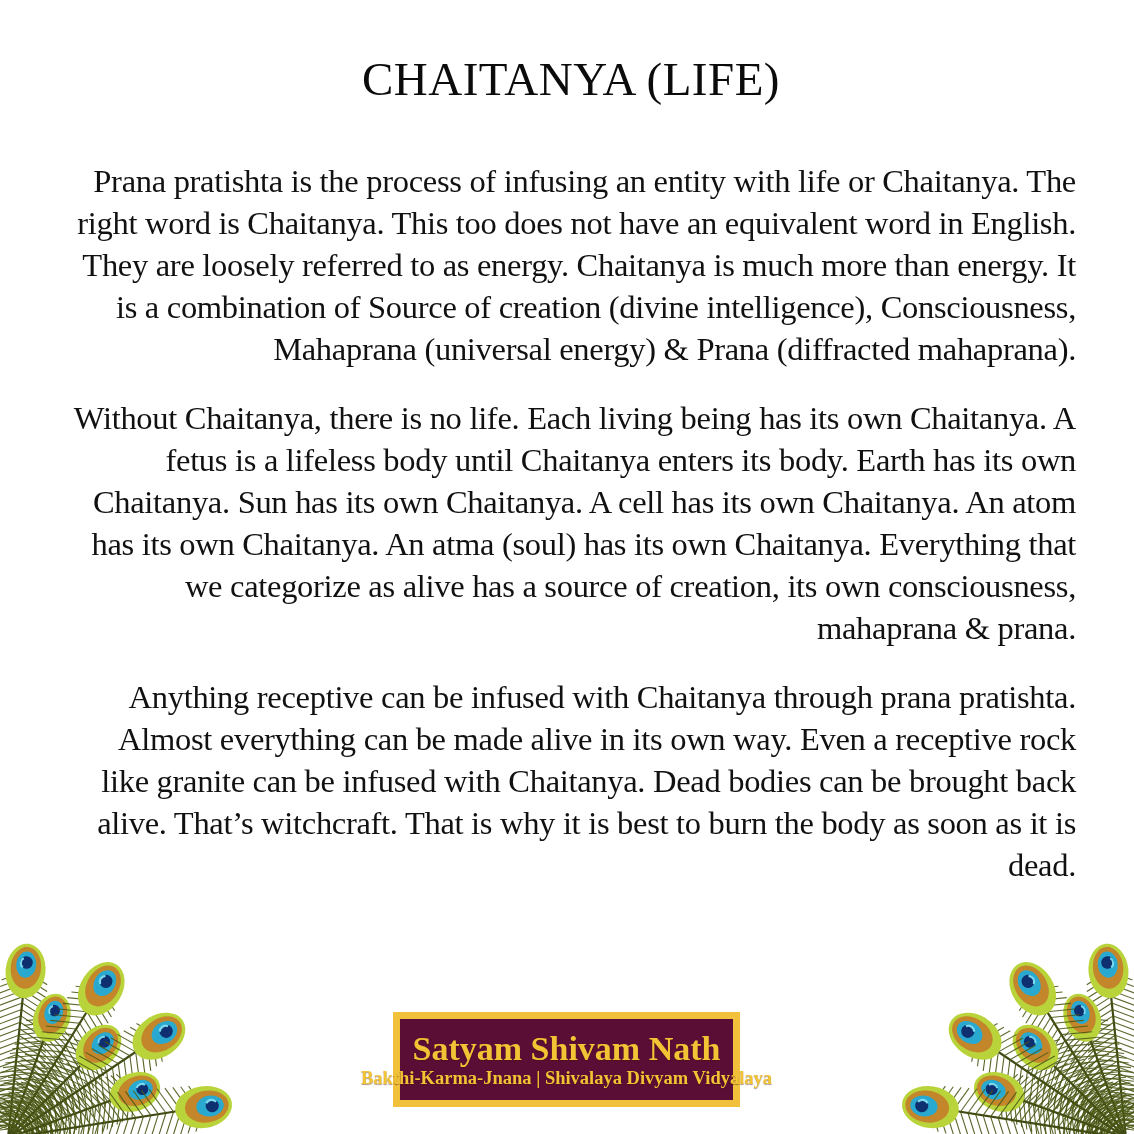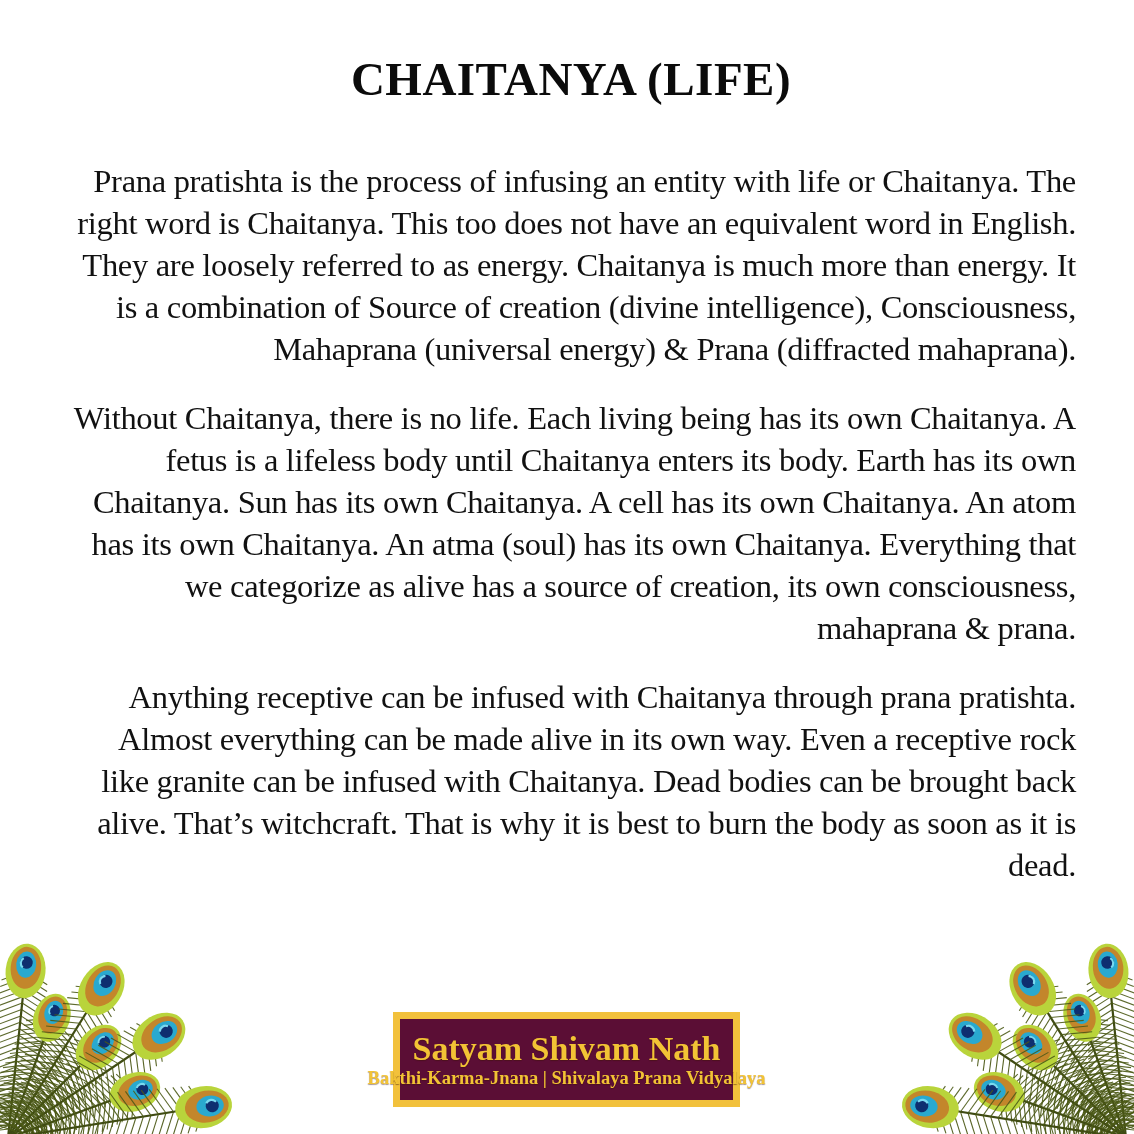--- a/index.html
+++ b/index.html
@@ -10,21 +10,21 @@
     background:var(--page-background,#ffffff);
     overflow:hidden;
     font-family:"Liberation Serif", serif;
     color:var(--body-text,#111111);
   }
   .page-title{
     position:absolute;
     top:52px;left:0;right:0;
     text-align:center;
     font-size:47px;
-    font-weight:bold;
+    font-weight:normal;
     letter-spacing:0.5px;
     color:#0b0b0b;
     margin-left:8px;
   }
   .content{
     position:absolute;
     top:160px;left:64px;right:58px;
   }
   .content p{
     margin:0 0 27px 0;
@@ -77,21 +77,21 @@
   <div class="page-title">CHAITANYA (LIFE)</div>
 
   <div class="content">
     <p>Prana pratishta is the process of infusing an entity with life or Chaitanya. The right word is Chaitanya. This too does not have an equivalent word in English. They are loosely referred to as energy. Chaitanya is much more than energy. It is a combination of Source of creation (divine intelligence), Consciousness, Mahaprana (universal energy) &amp; Prana (diffracted mahaprana).</p>
     <p>Without Chaitanya, there is no life. Each living being has its own Chaitanya. A fetus is a lifeless body until Chaitanya enters its body. Earth has its own Chaitanya. Sun has its own Chaitanya. A cell has its own Chaitanya. An atom has its own Chaitanya. An atma (soul) has its own Chaitanya. Everything that we categorize as alive has a source of creation, its own consciousness, mahaprana &amp; prana.</p>
     <p>Anything receptive can be infused with Chaitanya through prana pratishta. Almost everything can be made alive in its own way. Even a receptive rock like granite can be infused with Chaitanya. Dead bodies can be brought back alive. That’s witchcraft. That is why it is best to burn the body as soon as it is dead.</p>
   </div>
 
   <div class="footer-banner">
     <div class="org-name">Satyam Shivam Nath</div>
-    <div class="org-tagline">Bakthi-Karma-Jnana | Shivalaya Prana Vidyalaya</div>
+    <div class="org-tagline">Bakthi-Karma-Jnana | Shivalaya Divyam Vidyalaya</div>
   </div>
 
   <svg class="feather-corner left" viewBox="0 0 245 200">
       <g transform="translate(8,204)">
         <g transform="rotate(-84)">
           <path d="M0 0 L168 0" stroke="#3f4b13" stroke-width="2.2" fill="none"></path>
           <path d="M12.923076923076923 0 L-5.5 -36.84615384615385" stroke="#4c5a17" stroke-width="1.1" opacity="0.9"></path>
           <path d="M12.923076923076923 0 L-5.5 36.84615384615385" stroke="#46530f" stroke-width="1.1" opacity="0.9"></path>
           <path d="M19.384615384615387 0 L1.25 -36.269230769230774" stroke="#4c5a17" stroke-width="1.1" opacity="0.9"></path>
           <path d="M19.384615384615387 0 L1.25 36.269230769230774" stroke="#46530f" stroke-width="1.1" opacity="0.9"></path>

